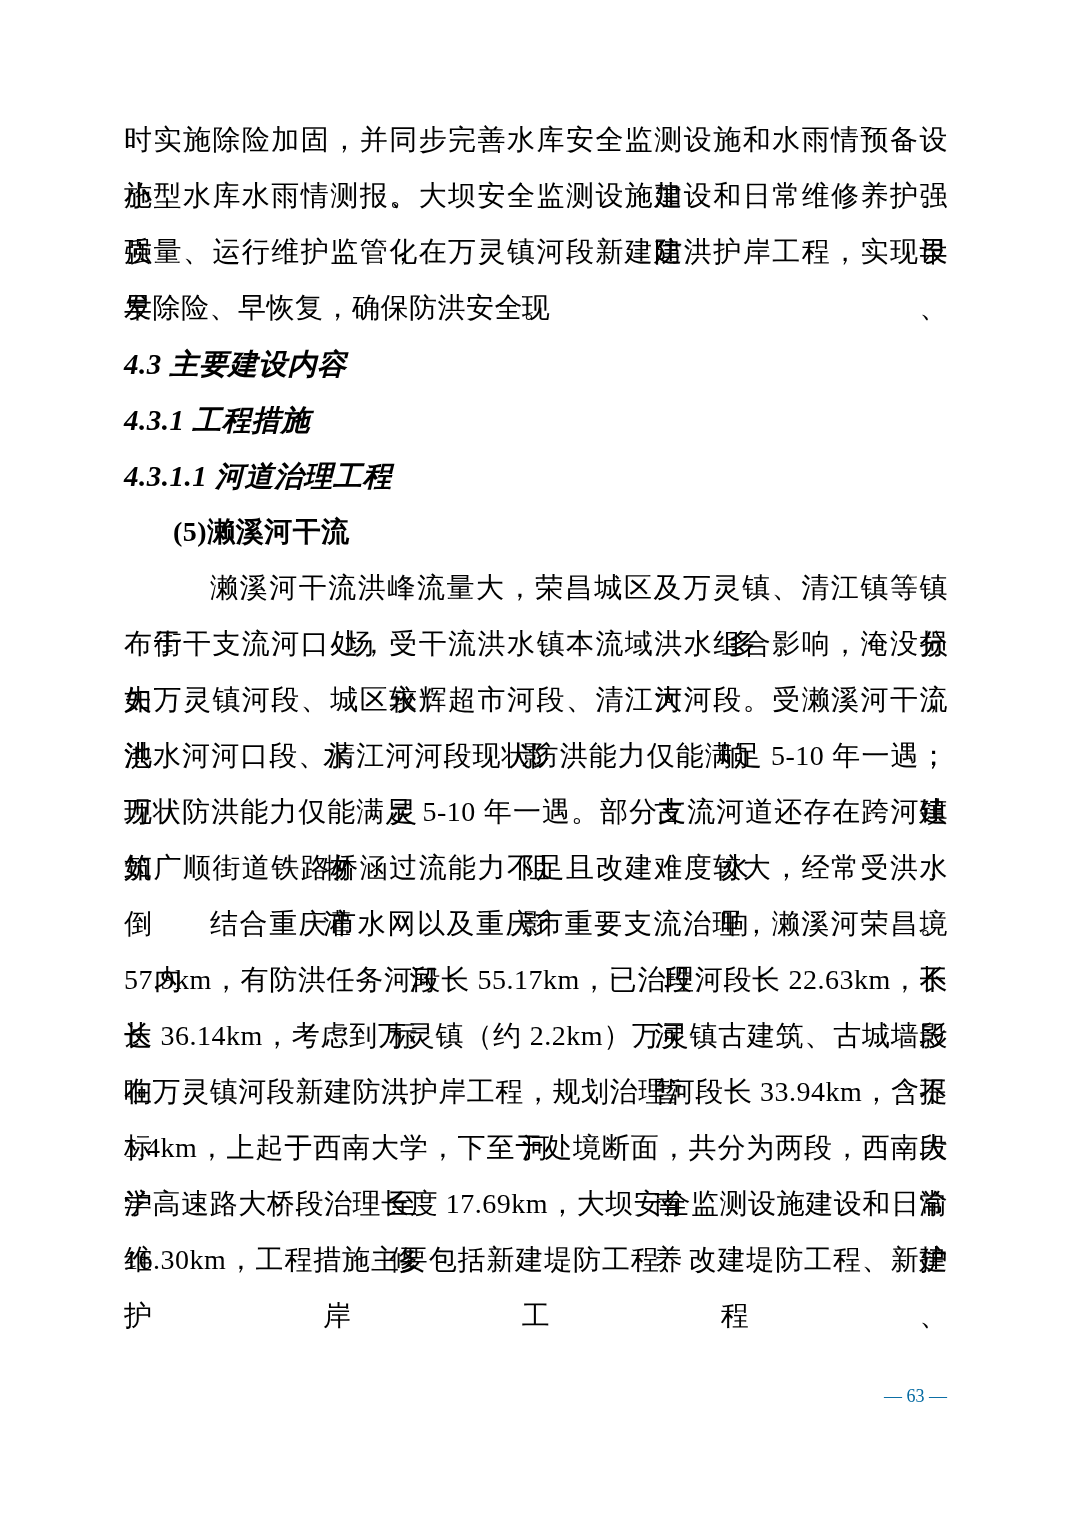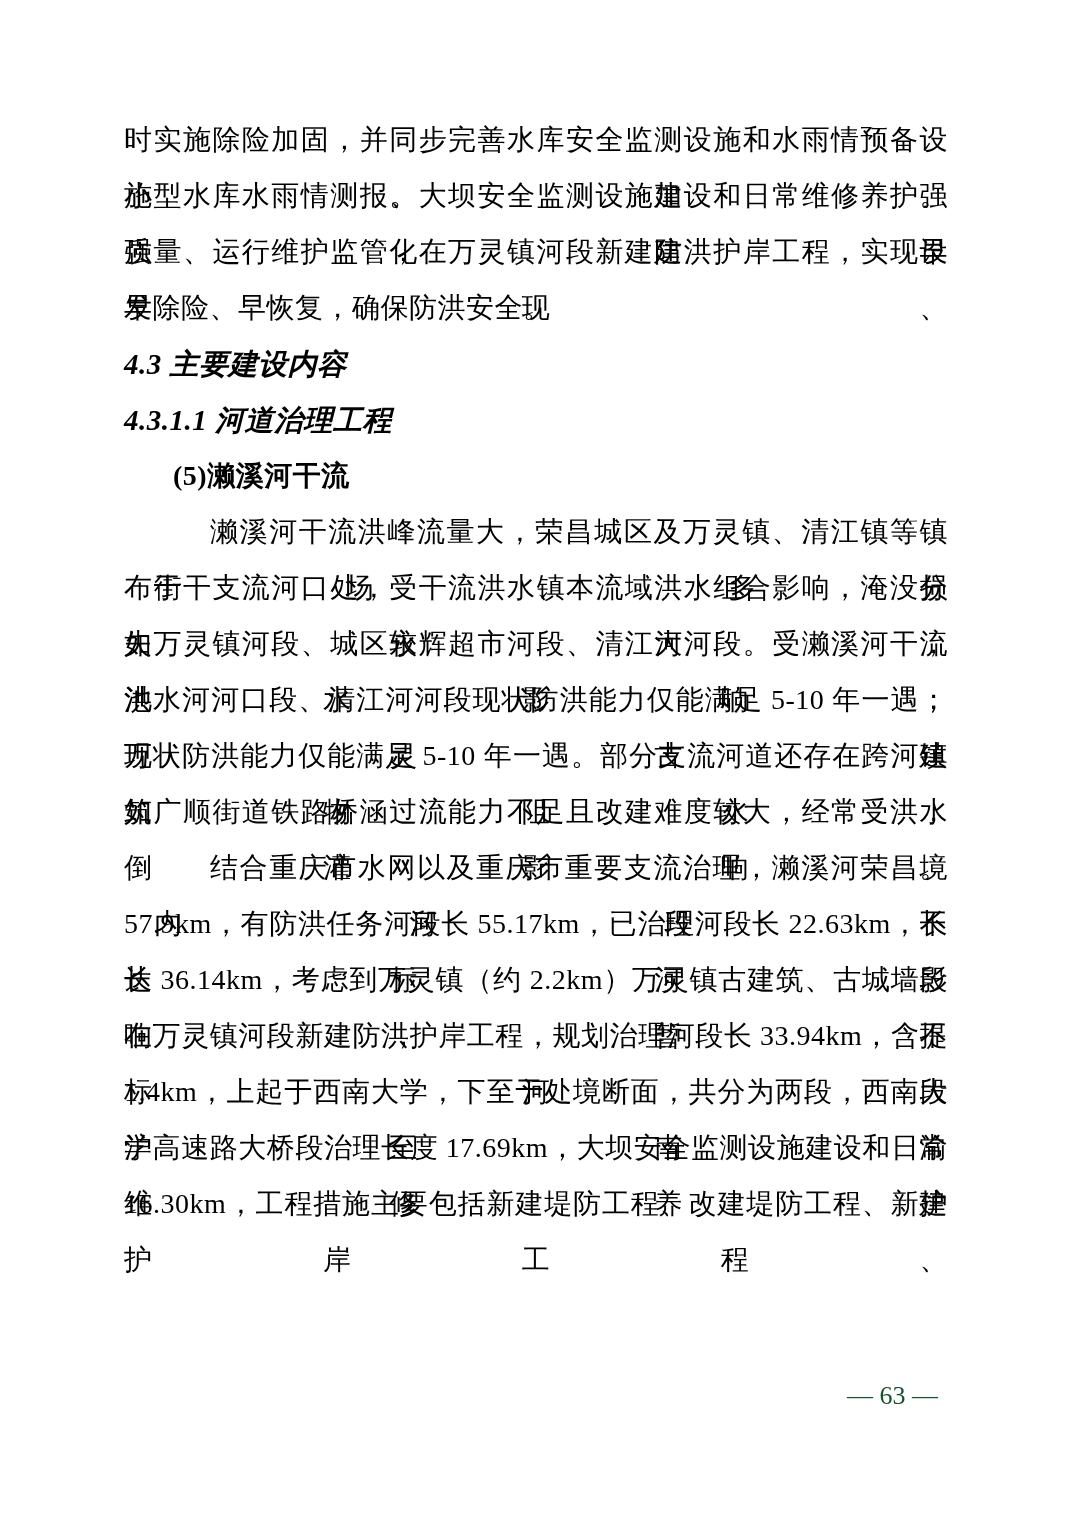--- a/index.html
+++ b/index.html
@@ -47,36 +47,37 @@
   .line.h4 {
     font-weight: bold;
     font-size: 28px;
     text-align: left;
     text-align-last: left;
     text-indent: 49px;
   }
   .footer {
     position: absolute;
     top: 1376px;
-    right: 136px;
-    font-size: 26px;
+    right: 127px;
+    font-size: 18px;
     line-height: 40px;
-    color: #14532d;
+    color: #0369a1;
   }
 </style>
 </head>
 <body>
 
 <div class="page">
   <div class="content" id="content">
       <div class="line body justify">时实施除险加固，并同步完善水库安全监测设施和水雨情预备设施。加强</div>
       <div class="line body justify">小型水库水雨情测报、大坝安全监测设施建设和日常维修养护。强化建设</div>
       <div class="line body justify">质量、运行维护监管，在万灵镇河段新建防洪护岸工程，实现早发现、</div>
       <div class="line body">早除险、早恢复，确保防洪安全。</div>
       <div class="line h1">4.3 主要建设内容</div>
+      <div class="line h2">4.3.1 工程措施</div>
       <div class="line h3">4.3.1.1 河道治理工程</div>
       <div class="line h4">(5)濑溪河干流</div>
       <div class="line body justify indent">濑溪河干流洪峰流量大，荣昌城区及万灵镇、清江镇等镇街场镇多分</div>
       <div class="line body justify">布于干支流河口处，受干流洪水、本流域洪水组合影响，淹没损失较大，</div>
       <div class="line body justify">如万灵镇河段、城区永辉超市河段、清江河河段。受濑溪河干流洪水影响，</div>
       <div class="line body justify">池水河河口段、清江河河段现状防洪能力仅能满足 5-10 年一遇；万灵古镇</div>
       <div class="line body justify">现状防洪能力仅能满足 5-10 年一遇。部分支流河道还存在跨河建筑物阻水，</div>
       <div class="line body justify">如广顺街道铁路桥涵过流能力不足且改建难度较大，经常受洪水倒灌影响。</div>
       <div class="line body justify indent">结合重庆市水网以及重庆市重要支流治理，濑溪河荣昌境内河段长</div>
       <div class="line body justify">57.9km，有防洪任务河段长 55.17km，已治理河段长 22.63km，不达标河段</div>

